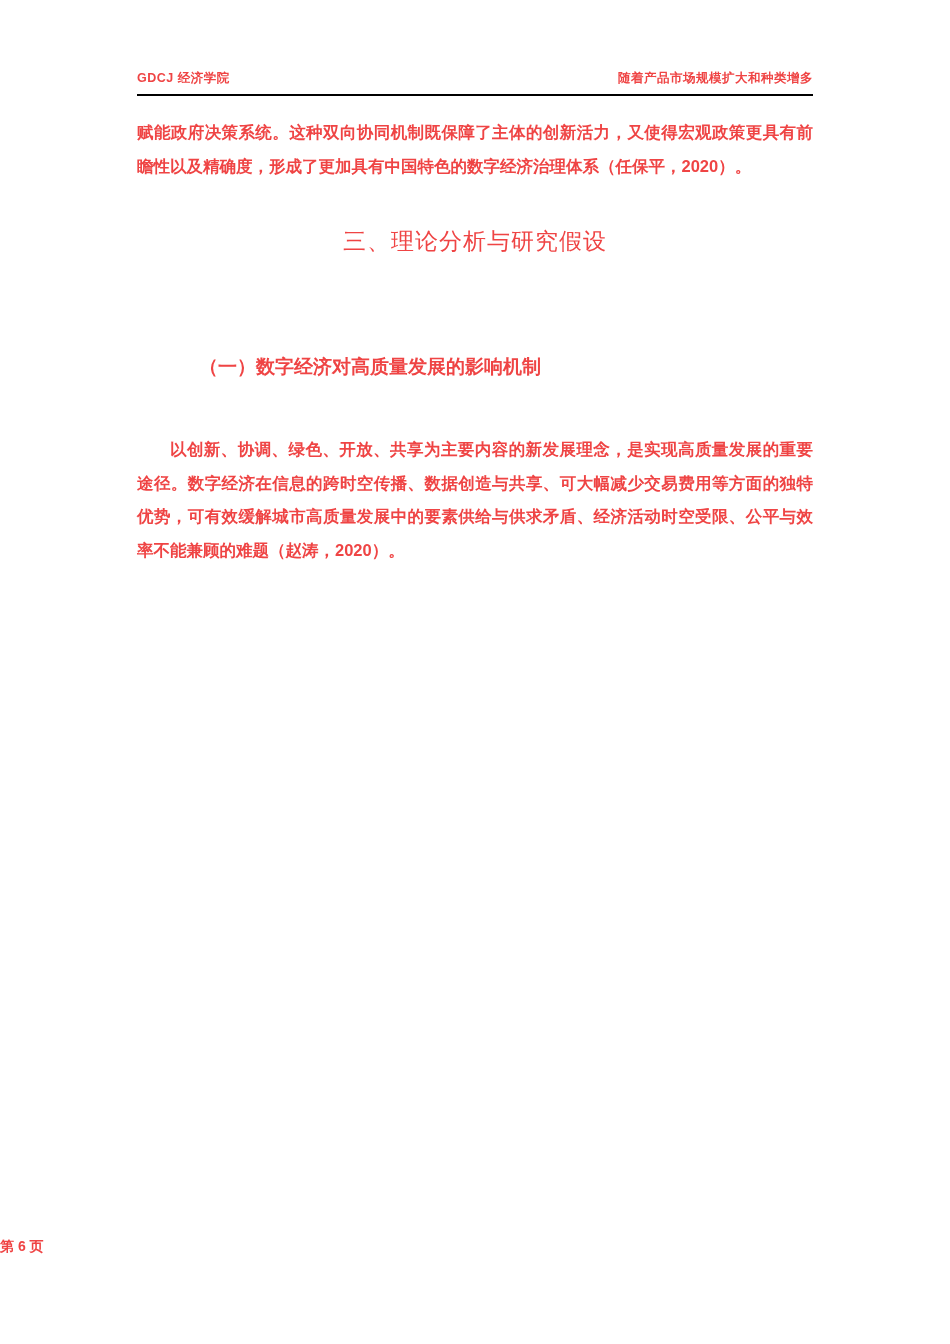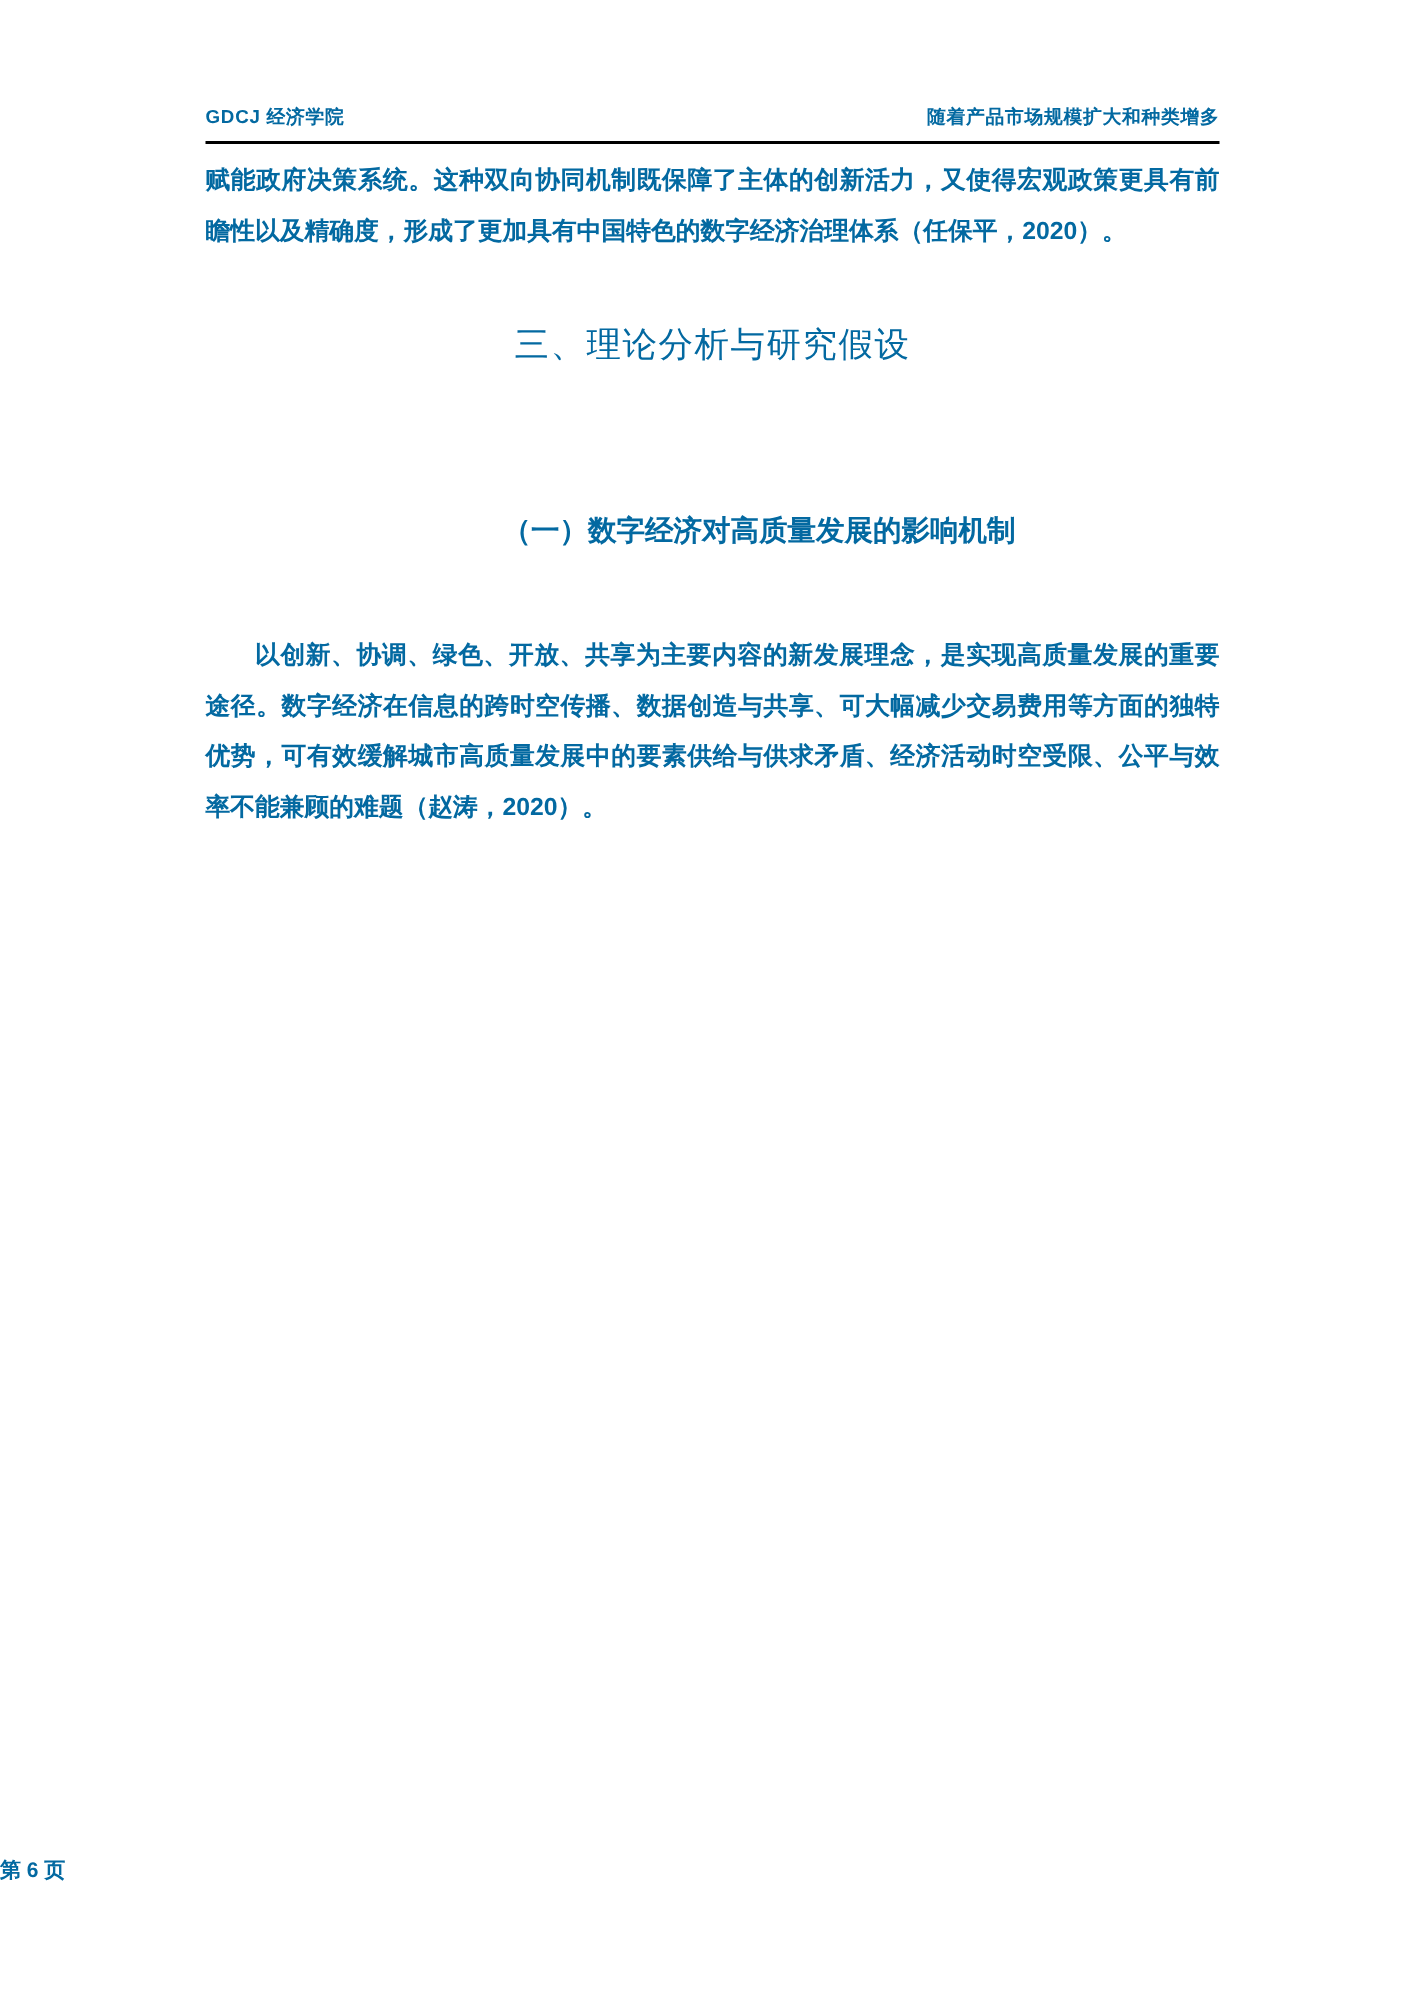--- a/index.html
+++ b/index.html
@@ -3,41 +3,41 @@
 <meta charset="utf-8">
 <style>
   * { box-sizing: border-box; }
   html, body { margin: 0; padding: 0; background: #ffffff; }
   .page {
     position: relative;
     width: 950px;
     height: 1344px;
     margin: 0 auto;
     background: #ffffff;
-    color: #0369a1;
+    color: #ef4444;
     font-family: "Liberation Sans", "DejaVu Sans", sans-serif;
     overflow: hidden;
   }
   .header {
     position: absolute;
     top: 70px;
     left: 137px;
     width: 676px;
     display: flex;
     justify-content: space-between;
     align-items: flex-end;
     padding-bottom: 7px;
     border-bottom: 2px solid #000000;
     font-size: 12.5px;
     font-weight: bold;
     letter-spacing: 0.5px;
   }
   .content {
     position: absolute;
-    top: 104px;
+    top: 116px;
     left: 137px;
     width: 676px;
   }
   .para {
     margin: 0;
     font-size: 16.5px;
     line-height: 33.5px;
     font-weight: 600;
     text-align: justify;
   }
@@ -50,21 +50,20 @@
     font-weight: normal;
     text-align: center;
     letter-spacing: 1px;
   }
   .subsection-title {
     margin: 96px 0 0 0;
     padding-left: 62px;
     font-size: 19px;
     line-height: 28px;
     font-weight: bold;
-    text-align: center;
   }
   .footer {
     position: absolute;
     left: 0;
     bottom: 88px;
     width: 100%;
     text-align: left;
     font-size: 14px;
     font-weight: bold;
   }

